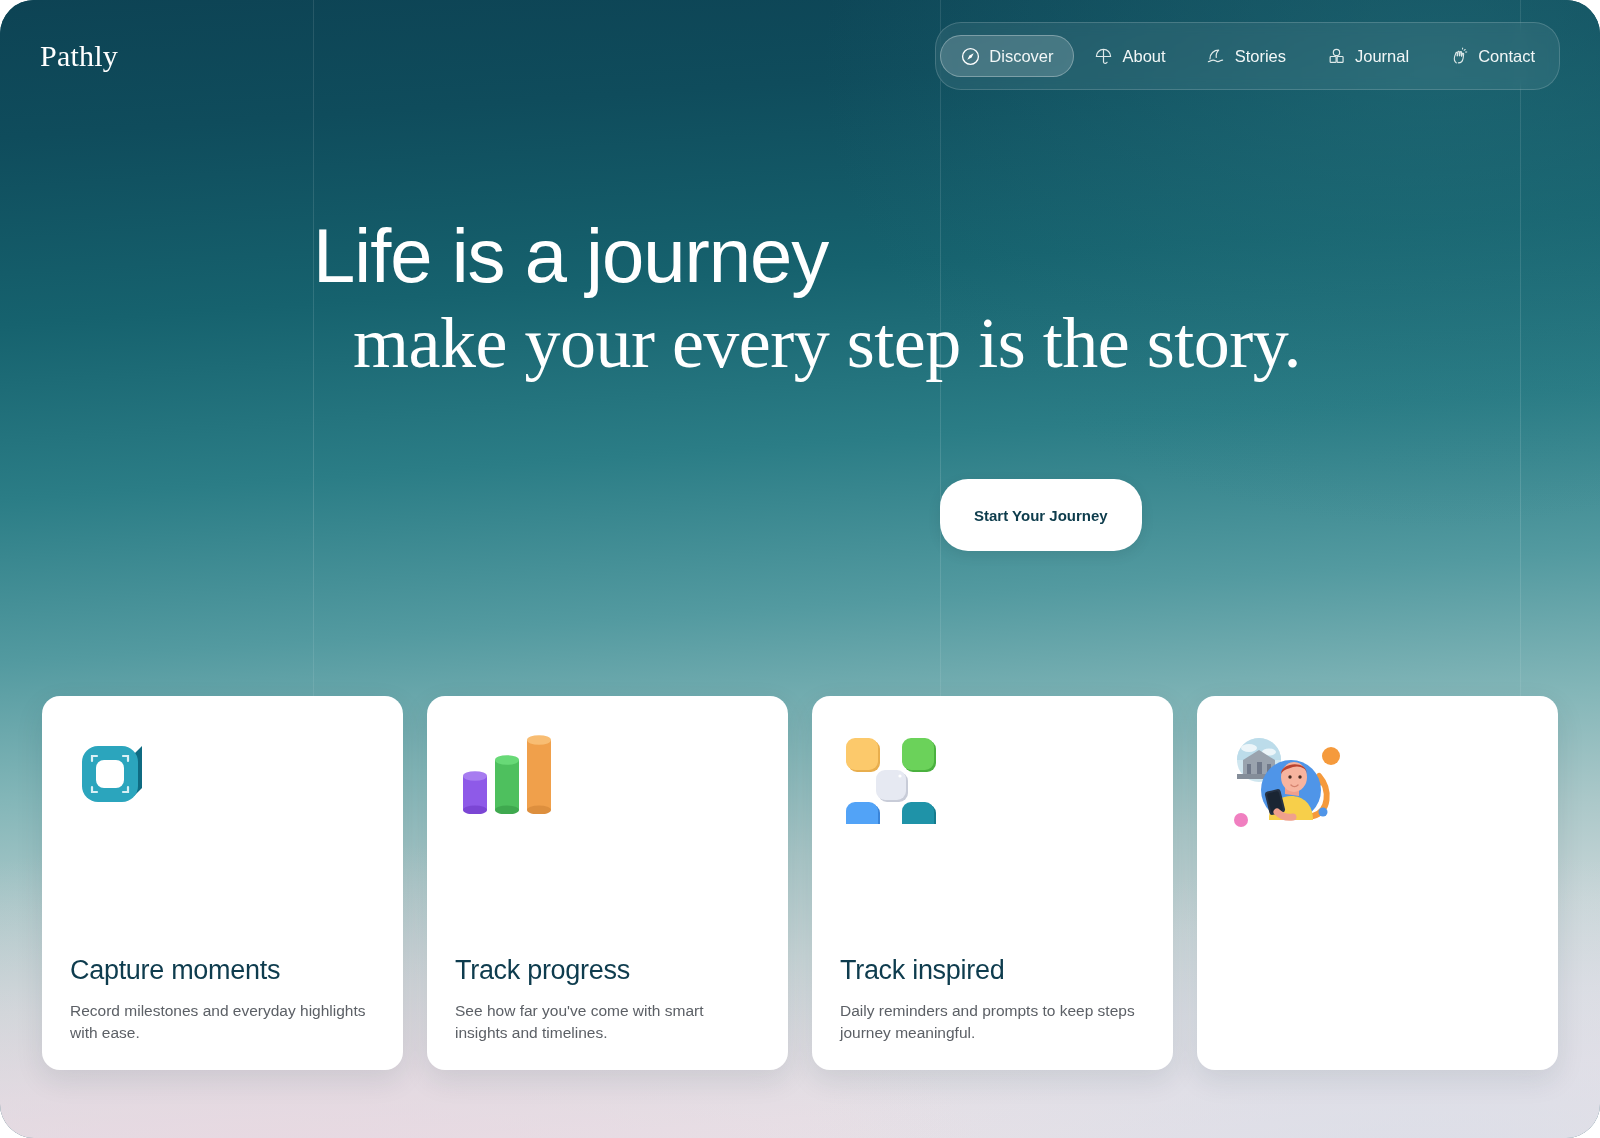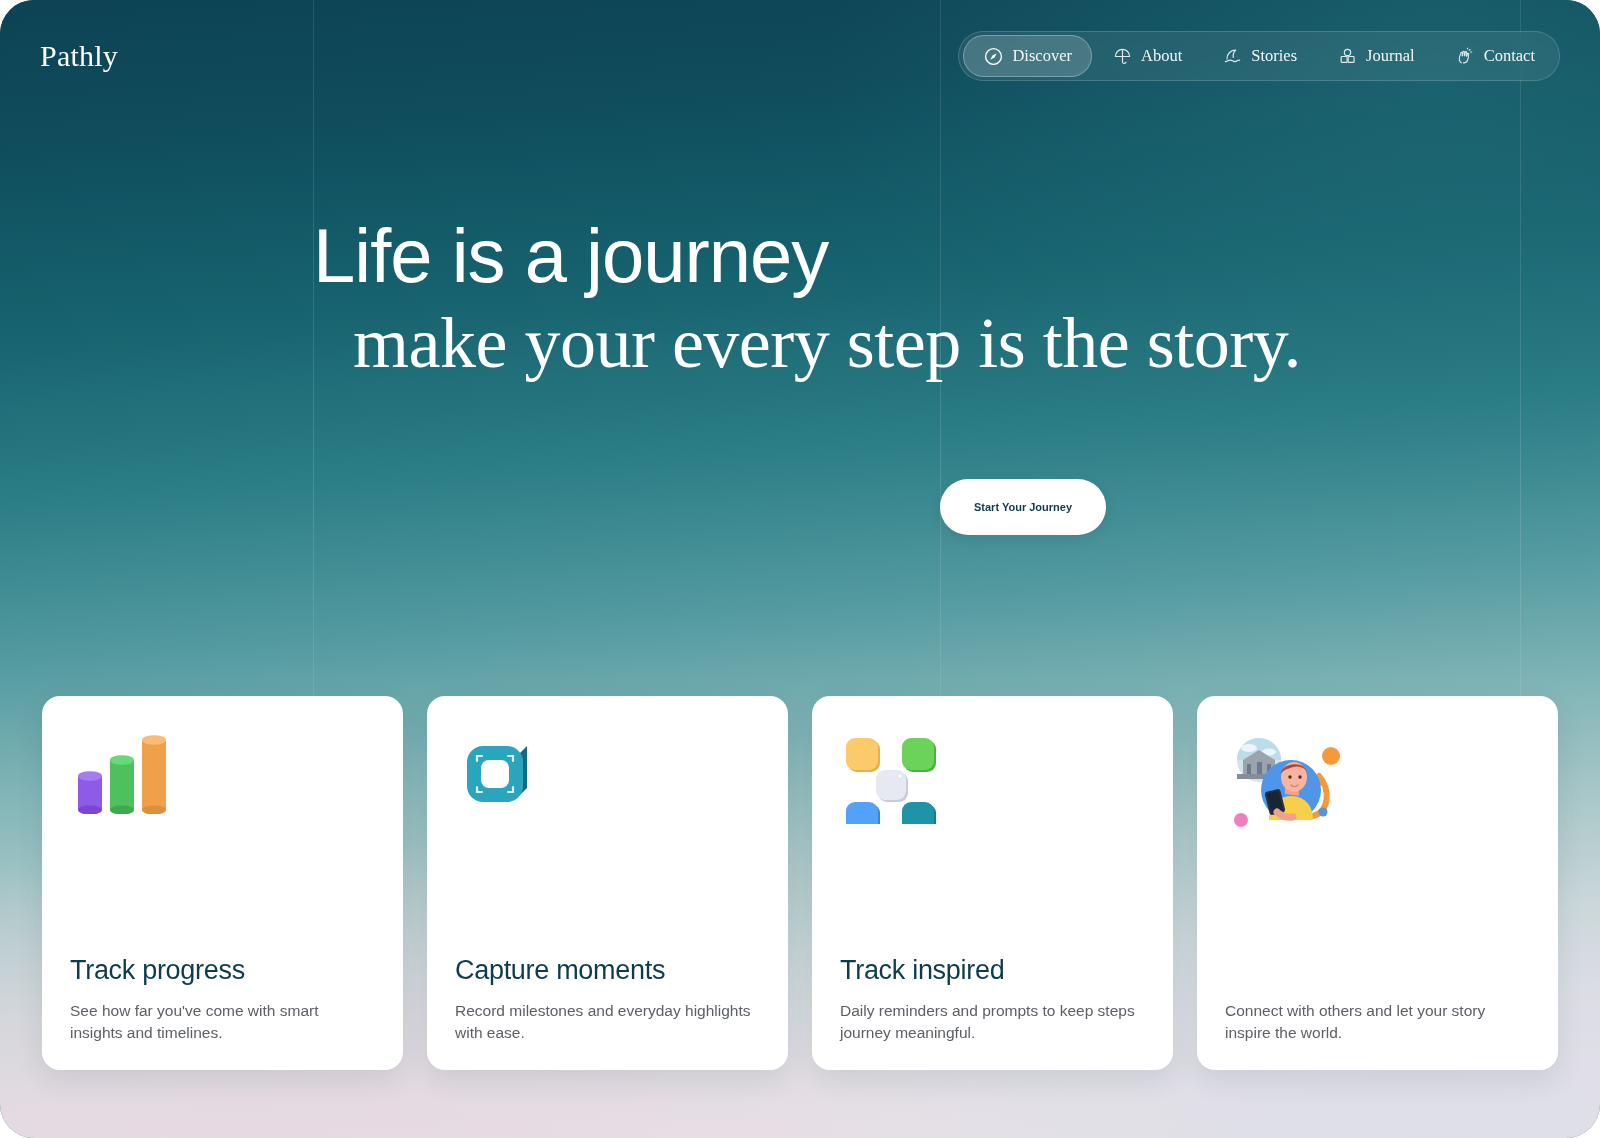--- a/index.html
+++ b/index.html
@@ -68,27 +68,26 @@
     z-index:5;
   }
   .logo {
     font-family:"Liberation Serif", serif;
     font-size:30px; color:#ffffff; letter-spacing:.2px;
     font-weight:400;
   }
 
   .nav {
     display:flex; align-items:center;
-    height:50px;
+    height:68px;
     padding:4px;
     border-radius:26px;
     background:rgba(255,255,255,.07);
     border:1px solid rgba(255,255,255,.16);
     backdrop-filter:blur(6px);
-    font-family:Liberation Serif, serif;
   }
   .nav-item {
     display:flex; align-items:center; gap:9px;
     height:42px;
     padding:0 20px;
     border-radius:21px;
     color:#f2f7f7;
     font-size:16.5px;
     white-space:nowrap;
     cursor:pointer;
@@ -118,24 +117,24 @@
   }
 
   .hero-right { position:absolute; left:940px; top:443px; width:500px; }
   .hero-sub {
     font-size:20px; line-height:33px; color:#ffffff;
     font-weight:400; max-width:492px;
   }
   .cta {
     margin-top:36px;
     display:inline-flex; align-items:center; justify-content:center;
-    height:56px; padding:0 34px;
+    height:72px; padding:0 34px;
     border-radius:28px;
     background:#ffffff; color:#0d3c4c;
-    font-size:11px; font-weight:700;
+    font-size:15px; font-weight:700;
     border:none; cursor:pointer;
     box-shadow:0 4px 14px rgba(0,0,0,.08);
     font-family:"Liberation Sans", sans-serif;
   }
 
   
   .cards {
     position:absolute; left:42px; right:42px; top:696px;
     display:flex; gap:24px;
     z-index:4;
@@ -244,42 +243,20 @@
   <div class="hero">
     <div class="h-line1">Life is a journey</div>
     <div class="h-line2">make your every step is the story.</div>
 
     <div class="hero-right">
       <button class="cta">Start Your Journey</button>
     </div>
   </div>
 
   <div class="cards">
-
-    <div class="card">
-      <div class="card-icon">
-        <svg width="100" height="86" viewBox="0 0 100 86">
-
-          <rect x="8" y="48" width="24" height="34" fill="#8e5ae8"></rect>
-          <ellipse cx="20" cy="82" rx="12" ry="4.5" fill="#7b46d4"></ellipse>
-          <ellipse cx="20" cy="48" rx="12" ry="4.8" fill="#a77cf0"></ellipse>
-
-          <rect x="40" y="32" width="24" height="50" fill="#4ec05e"></rect>
-          <ellipse cx="52" cy="82" rx="12" ry="4.5" fill="#3fa94f"></ellipse>
-          <ellipse cx="52" cy="32" rx="12" ry="4.8" fill="#68d977"></ellipse>
-
-          <rect x="72" y="12" width="24" height="70" fill="#f0a04b"></rect>
-          <ellipse cx="84" cy="82" rx="12" ry="4.5" fill="#dd8f3e"></ellipse>
-          <ellipse cx="84" cy="12" rx="12" ry="4.8" fill="#f8bd73"></ellipse>
-        </svg>
-      </div>
-      <div class="card-spacer"></div>
-      <div class="card-title">Track progress</div>
-      <div class="card-desc">See how far you've come with smart insights and timelines.</div>
-    </div>
 
     <div class="card">
       <div class="card-icon">
         <svg width="82" height="82" viewBox="0 0 82 82">
           <path d="M20 68 L64 68 L72 60 L72 18 L64 26 L20 26 Z" fill="#0f6b82"></path>
           <rect x="12" y="18" width="60" height="60" rx="17" fill="#0f6b82" opacity="0"></rect>
           <rect x="12" y="18" width="56" height="56" rx="16" fill="#2ba5bd"></rect>
           <rect x="26" y="32" width="28" height="28" rx="8" fill="#ffffff"></rect>
           <g fill="none" stroke="#d9f0f5" stroke-width="2.2" stroke-linecap="round">
             <path d="M22 33 L22 28 L27 28"></path>
@@ -289,20 +266,42 @@
           </g>
         </svg>
       </div>
       <div class="card-spacer"></div>
       <div class="card-title">Capture moments</div>
       <div class="card-desc">Record milestones and everyday highlights with ease.</div>
     </div>
 
     <div class="card">
       <div class="card-icon">
+        <svg width="100" height="86" viewBox="0 0 100 86">
+
+          <rect x="8" y="48" width="24" height="34" fill="#8e5ae8"></rect>
+          <ellipse cx="20" cy="82" rx="12" ry="4.5" fill="#7b46d4"></ellipse>
+          <ellipse cx="20" cy="48" rx="12" ry="4.8" fill="#a77cf0"></ellipse>
+
+          <rect x="40" y="32" width="24" height="50" fill="#4ec05e"></rect>
+          <ellipse cx="52" cy="82" rx="12" ry="4.5" fill="#3fa94f"></ellipse>
+          <ellipse cx="52" cy="32" rx="12" ry="4.8" fill="#68d977"></ellipse>
+
+          <rect x="72" y="12" width="24" height="70" fill="#f0a04b"></rect>
+          <ellipse cx="84" cy="82" rx="12" ry="4.5" fill="#dd8f3e"></ellipse>
+          <ellipse cx="84" cy="12" rx="12" ry="4.8" fill="#f8bd73"></ellipse>
+        </svg>
+      </div>
+      <div class="card-spacer"></div>
+      <div class="card-title">Track progress</div>
+      <div class="card-desc">See how far you've come with smart insights and timelines.</div>
+    </div>
+
+    <div class="card">
+      <div class="card-icon">
         <svg width="96" height="96" viewBox="0 0 96 96">
 
           <rect x="8" y="12" width="32" height="32" rx="9" fill="#e8ae4d"></rect>
           <rect x="6" y="10" width="32" height="32" rx="9" fill="#fcc96b"></rect>
 
           <rect x="64" y="12" width="32" height="32" rx="9" fill="#4ab13f"></rect>
           <rect x="62" y="10" width="32" height="32" rx="9" fill="#6bd25a"></rect>
 
           <rect x="38" y="44" width="30" height="30" rx="9" fill="#c8ccd8"></rect>
           <rect x="36" y="42" width="30" height="30" rx="9" fill="#e6e9f2"></rect>
@@ -352,18 +351,17 @@
 
           <rect x="42" y="62" width="16" height="24" rx="3" transform="rotate(-14 50 74)" fill="#263244"></rect>
           <rect x="44" y="64" width="12" height="20" rx="2" transform="rotate(-14 50 74)" fill="#1a2533"></rect>
           <path d="M52 84 C56 88 62 90 68 89" fill="none" stroke="#f0a08c" stroke-width="7" stroke-linecap="round"></path>
 
           <circle cx="16" cy="92" r="7" fill="#f07fc0"></circle>
           <circle cx="98" cy="84" r="4.5" fill="#4f95e8"></circle>
         </svg>
       </div>
       <div class="card-spacer"></div>
-      <div class="card-desc">Connect with others and let your story inspire the world.</div>
     </div>
 
   </div>
 
 </div>
 
 </body></html>

